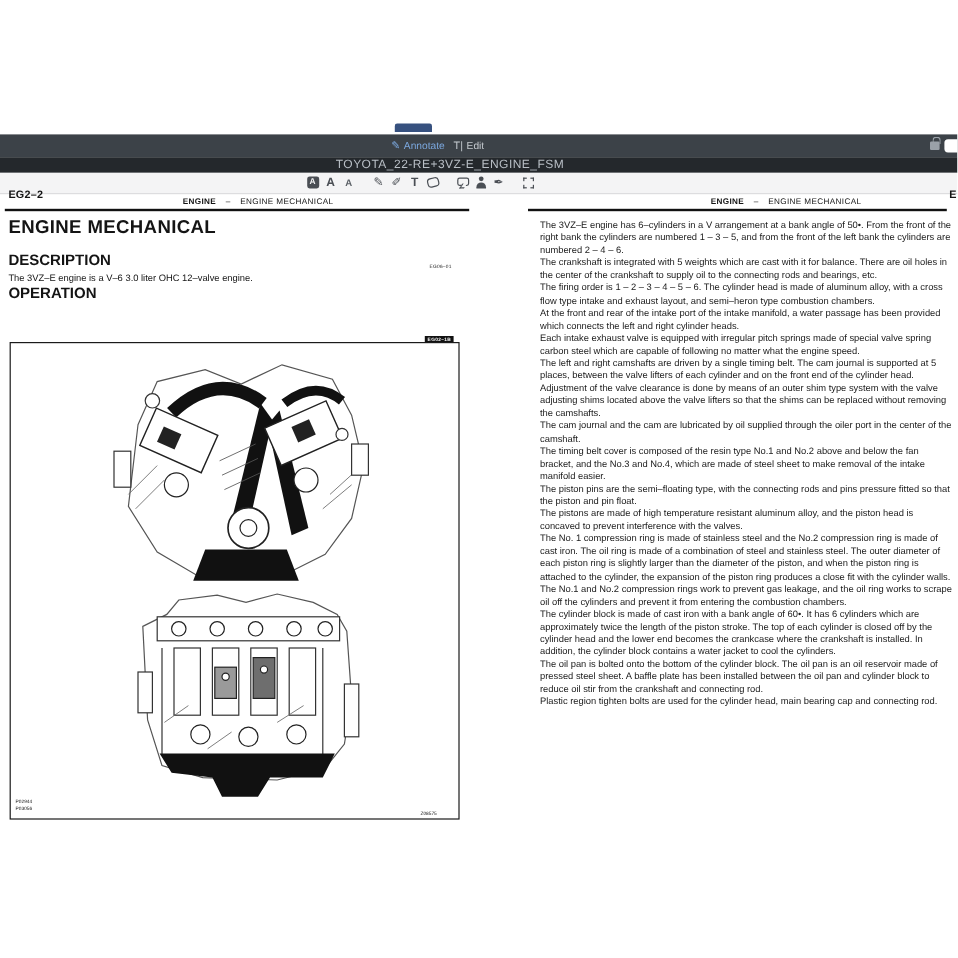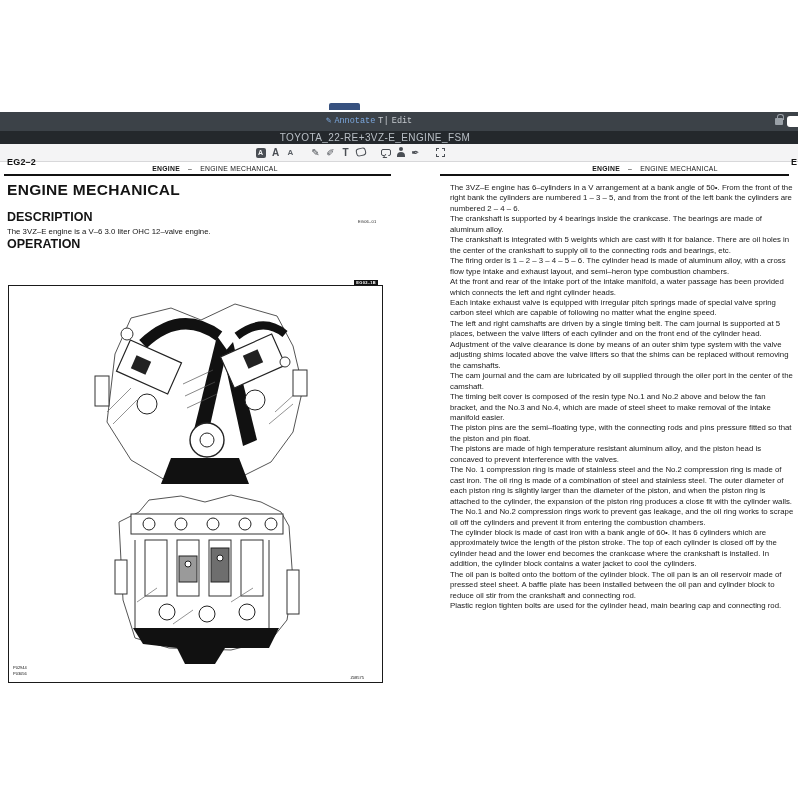--- a/index.html
+++ b/index.html
@@ -12,21 +12,21 @@
   
   .tab-accent { position:absolute; left:329px; top:103px; width:31px; height:7px;
     background:#37517f; border-radius:2px 2px 0 0; }
   .band-top { position:absolute; left:0; top:112px; width:798px; height:19px; background:#3c4248; }
   .band-file { position:absolute; left:0; top:131px; width:798px; height:13px; background:#24282c;
     text-align:center; font-size:10px; line-height:13px; color:#b9bfc6; letter-spacing:.4px; }
   .band-file span { position:relative; left:-24px; }
   .band-tools { position:absolute; left:0; top:144px; width:798px; height:18px;
     background:#f4f4f5; border-bottom:1px solid #d8d8da; display:flex; align-items:center; padding-left:253px; }
 
-  .mode-tab { position:absolute; top:112px; height:19px; line-height:19px; font-size:8.5px; cursor:default;font-family:Liberation Mono, monospace; }
+  .mode-tab { position:absolute; top:112px; height:19px; line-height:19px; font-size:8.5px; cursor:default; }
   .mode-annotate { left:326px; color:#7ba7dd; }
   .mode-edit { left:378px; color:#c4c9ce; }
   .mode-tab .mt-icon { margin-right:3px; font-size:9px; }
 
   .lock { position:absolute; left:775px; top:118px; width:8px; height:7px;
     background:#9aa1a8; border-radius:1px; }
   .lock:before { content:""; position:absolute; left:1.5px; top:-4px; width:5px; height:5px;
     border:1.2px solid #9aa1a8; border-bottom:none; border-radius:3px 3px 0 0; }
   .pill { position:absolute; left:787px; top:116px; width:16px; height:11px;
     background:#ffffff; border-radius:3px; }
@@ -195,21 +195,20 @@
 
       <div class="fig-photo-codes">
           <div>P02944</div>
           <div>P03056</div>
         </div>
       <div class="fig-code-br">Z08575</div>
     </div>
 
     <div class="right-col">
         <p>The 3VZ–E engine has 6–cylinders in a V arrangement at a bank angle of 50•. From the front of the right bank the cylinders are numbered 1 – 3 – 5, and from the front of the left bank the cylinders are numbered 2 – 4 – 6.</p>
-        <p>The crankshaft is supported by 4 bearings inside the crankcase. The bearings are made of aluminum alloy.</p>
         <p>The crankshaft is integrated with 5 weights which are cast with it for balance. There are oil holes in the center of the crankshaft to supply oil to the connecting rods and bearings, etc.</p>
         <p>The firing order is 1 – 2 – 3 – 4 – 5 – 6. The cylinder head is made of aluminum alloy, with a cross flow type intake and exhaust layout, and semi–heron type combustion chambers.</p>
         <p>At the front and rear of the intake port of the intake manifold, a water passage has been provided which connects the left and right cylinder heads.</p>
         <p>Each intake exhaust valve is equipped with irregular pitch springs made of special valve spring carbon steel which are capable of following no matter what the engine speed.</p>
         <p>The left and right camshafts are driven by a single timing belt. The cam journal is supported at 5 places, between the valve lifters of each cylinder and on the front end of the cylinder head.</p>
         <p>Adjustment of the valve clearance is done by means of an outer shim type system with the valve adjusting shims located above the valve lifters so that the shims can be replaced without removing the camshafts.</p>
         <p>The cam journal and the cam are lubricated by oil supplied through the oiler port in the center of the camshaft.</p>
         <p>The timing belt cover is composed of the resin type No.1 and No.2 above and below the fan bracket, and the No.3 and No.4, which are made of steel sheet to make removal of the intake manifold easier.</p>
         <p>The piston pins are the semi–floating type, with the connecting rods and pins pressure fitted so that the piston and pin float.</p>
         <p>The pistons are made of high temperature resistant aluminum alloy, and the piston head is concaved to prevent interference with the valves.</p>

